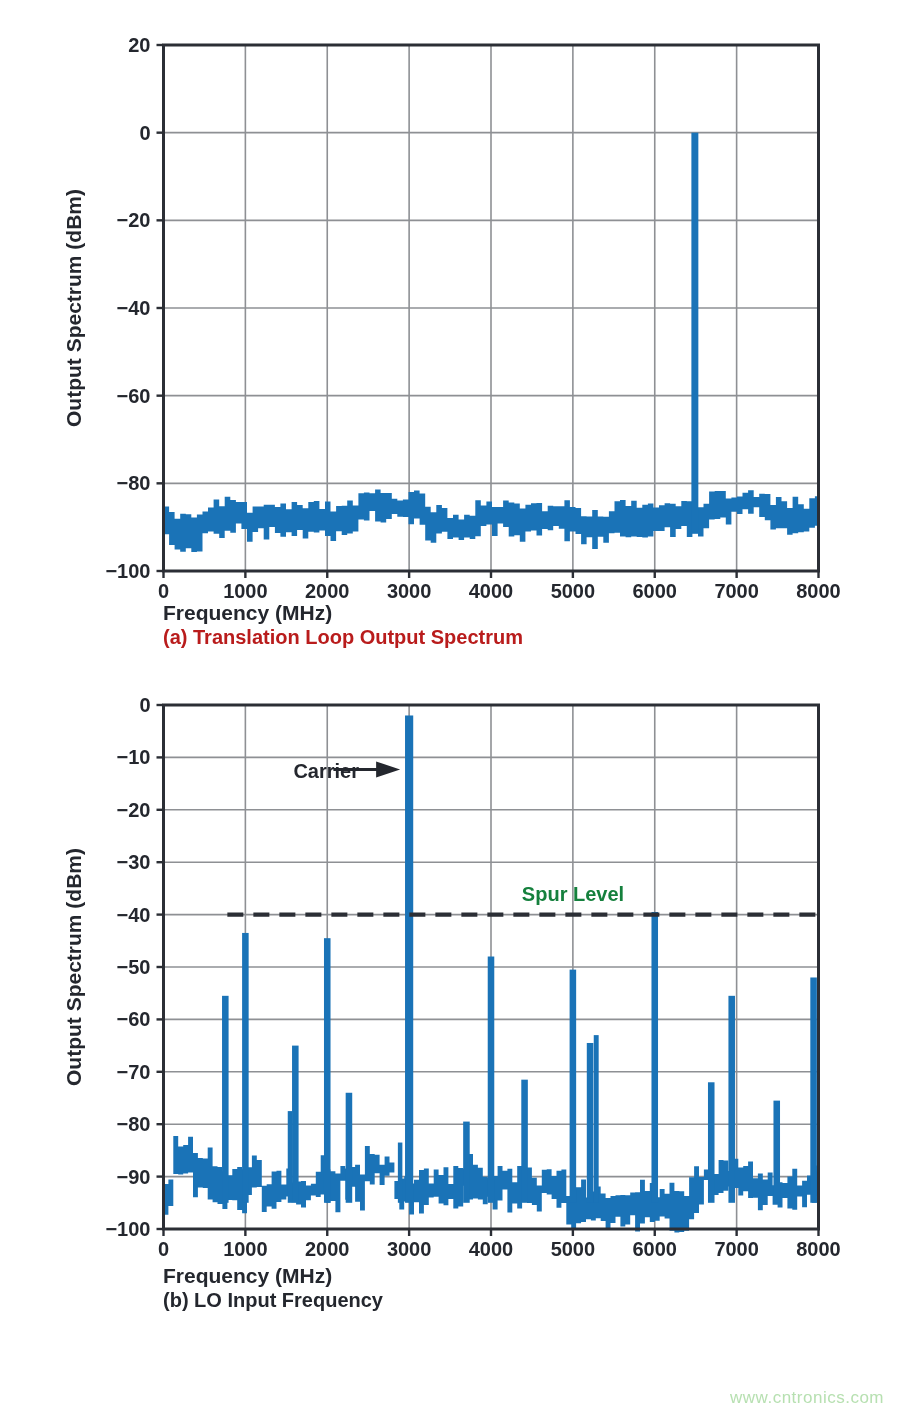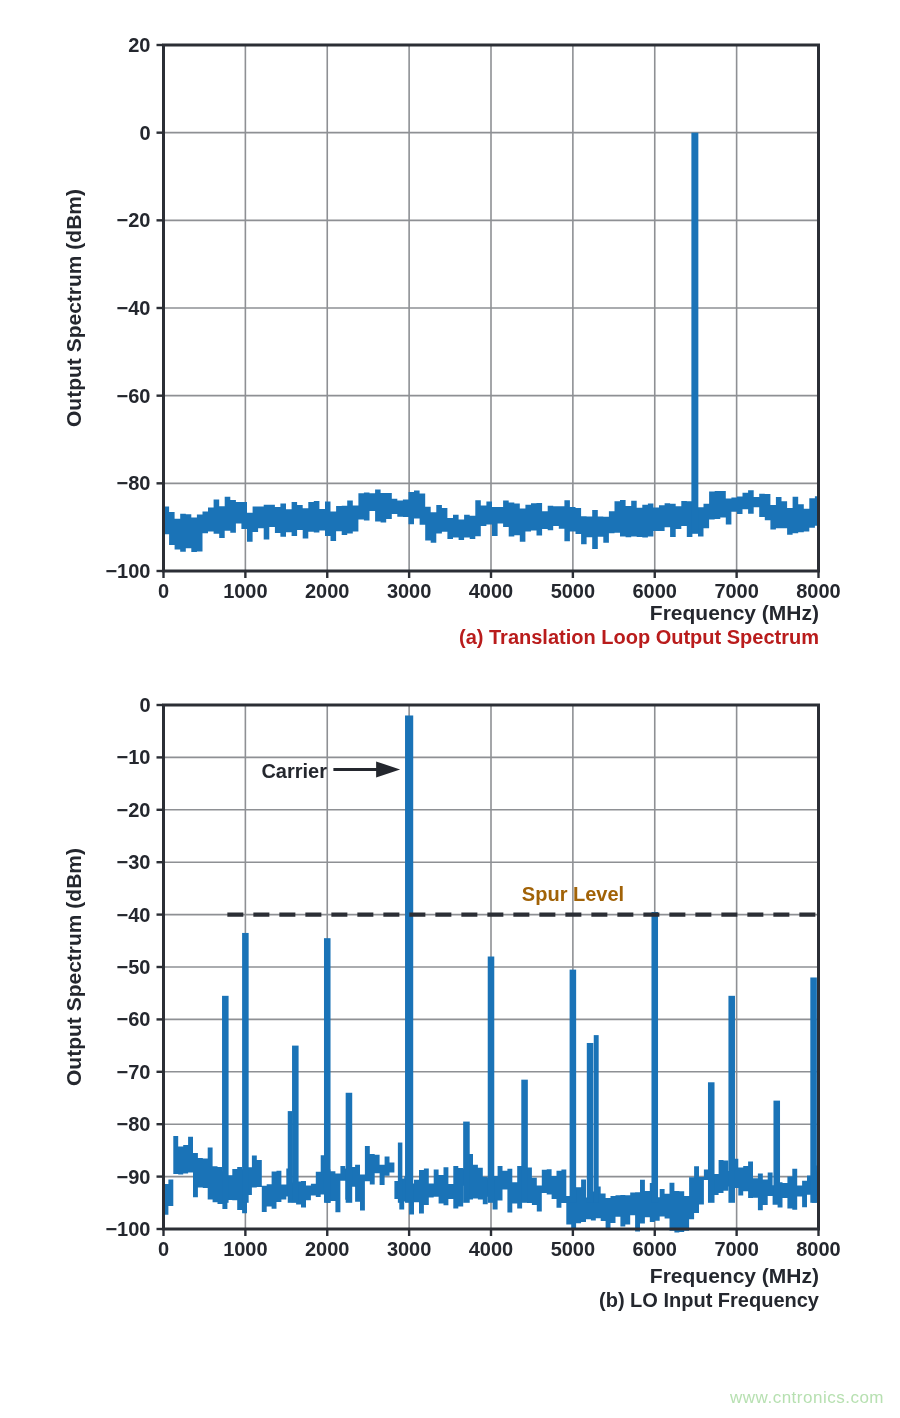--- a/index.html
+++ b/index.html
@@ -8,26 +8,26 @@
     font-family:"Liberation Sans","DejaVu Sans",sans-serif;overflow:hidden;
   }
   svg{position:absolute;left:0;top:0;}
   .overlay{position:absolute;font-weight:bold;line-height:1.1;}
   #ylabel-a,#ylabel-b{
     font-size:21px;white-space:nowrap;
     transform:translate(-50%,-50%) rotate(-90deg);
   }
   #ylabel-a{left:74px;top:308px;}
   #ylabel-b{left:74px;top:967px;}
-  #xlabel-a,#caption-a,#xlabel-b,#caption-b{left:163px;width:656px;text-align:right;}
+  #xlabel-a,#caption-a,#xlabel-b,#caption-b{left:163px;width:656px;text-align:left;}
   #xlabel-a{top:601px;font-size:21px;}
   #caption-a{top:626px;font-size:20px;}
   #xlabel-b{top:1264px;font-size:21px;}
   #caption-b{top:1289px;font-size:20px;}
-  #carrier-label{left:163px;width:164px;top:760px;text-align:right;font-size:20px;}
+  #carrier-label{left:163px;width:164px;top:760px;text-align:right;font-size:20px;padding-left:32px;}
   #spur-level-label{left:493px;width:160px;top:883px;text-align:center;font-size:20px;}
   #watermark{right:16px;top:1389px;font-size:17px;font-weight:normal;letter-spacing:0.5px;}
 </style>
 </head>
 <body>
 
 <div class="page">
   <svg id="chart-svg" width="900" height="1418" viewBox="0 0 900 1418">
       <g>
         <g stroke="#8e9094" stroke-width="1.6">
@@ -182,16 +182,16 @@
 
   <div class="overlay ink" id="ylabel-a" style="color: rgb(36, 39, 46);">Output Spectrum (dBm)</div>
   <div class="overlay ink" id="xlabel-a" style="color: rgb(36, 39, 46);">Frequency (MHz)</div>
   <div class="overlay ink" id="caption-a" style="color: #b91c1c;">(a) Translation Loop Output Spectrum</div>
 
   <div class="overlay ink" id="ylabel-b" style="color: rgb(36, 39, 46);">Output Spectrum (dBm)</div>
   <div class="overlay ink" id="xlabel-b" style="color: rgb(36, 39, 46);">Frequency (MHz)</div>
   <div class="overlay ink" id="caption-b" style="color: rgb(36, 39, 46);">(b) LO Input Frequency</div>
 
   <div class="overlay ink" id="carrier-label" style="color: rgb(36, 39, 46);">Carrier</div>
-  <div class="overlay ink" id="spur-level-label" style="color: #a16207;">Spur Level</div>
+  <div class="overlay ink" id="spur-level-label" style="color: #15803d;">Spur Level</div>
 
   <div class="overlay" id="watermark" style="color: rgb(183, 224, 177); margin-left: 8px;">www.cntronics.com</div>
 </div>
 
 </body></html>

